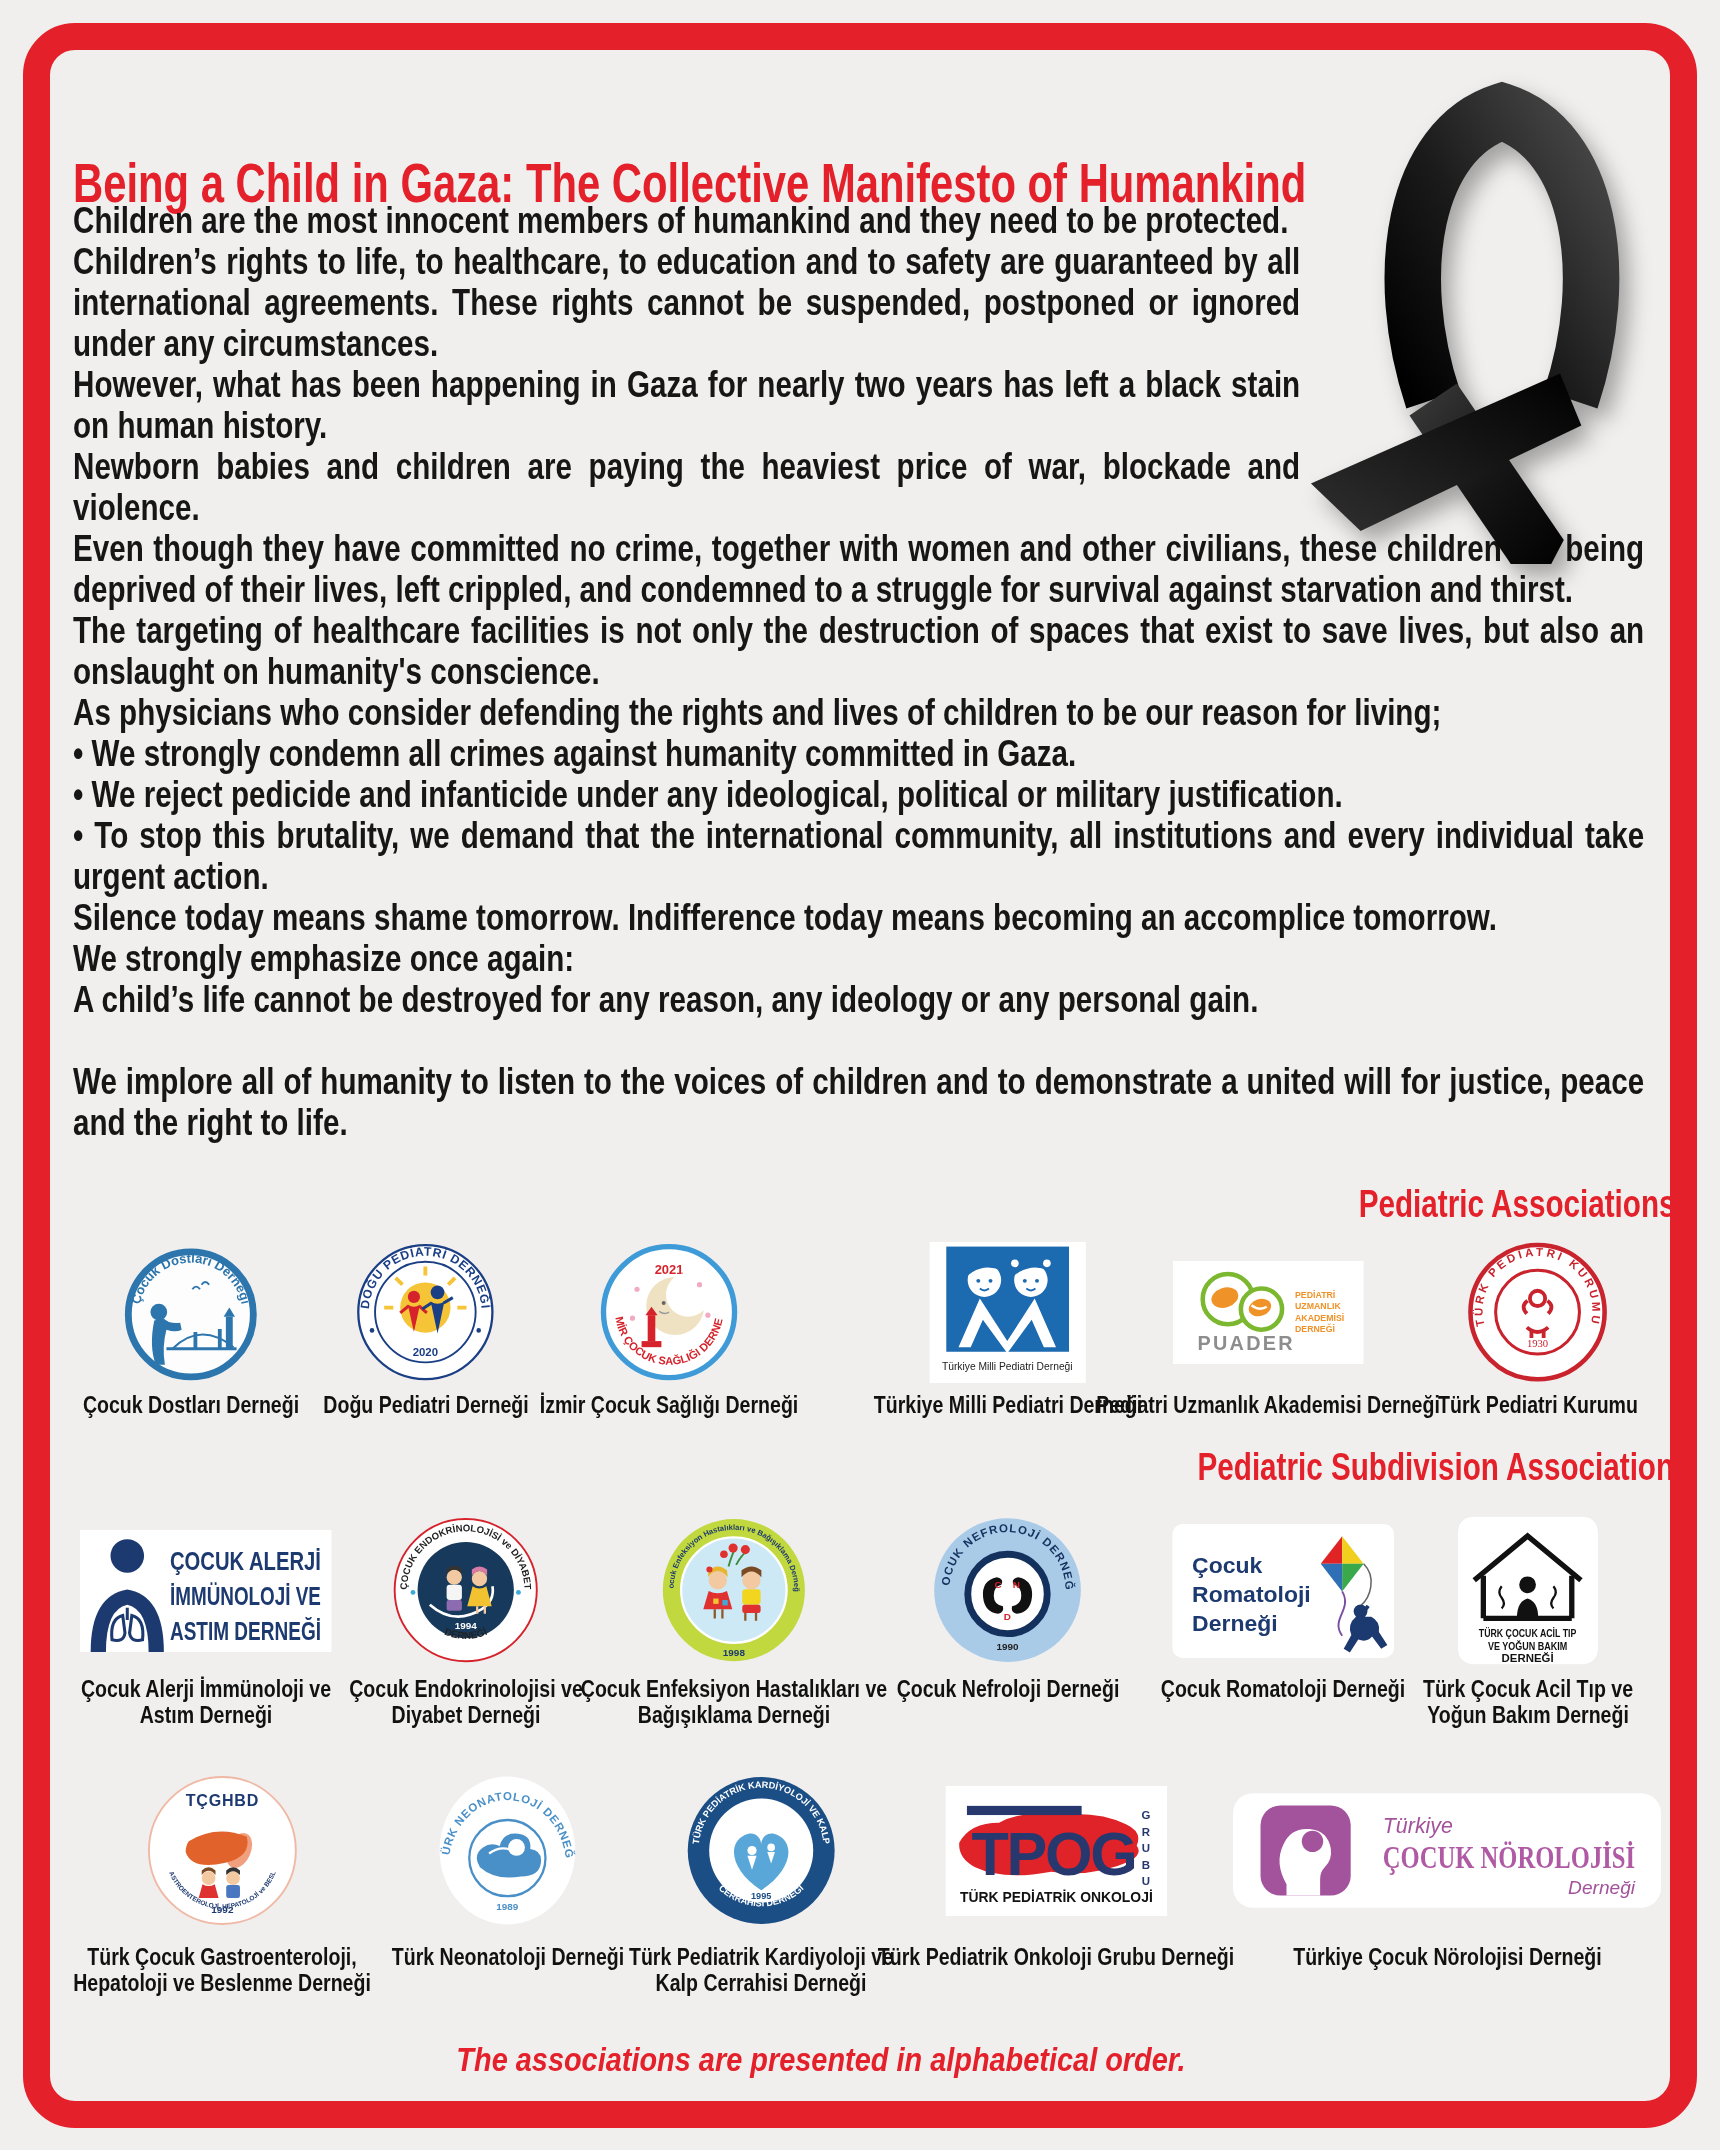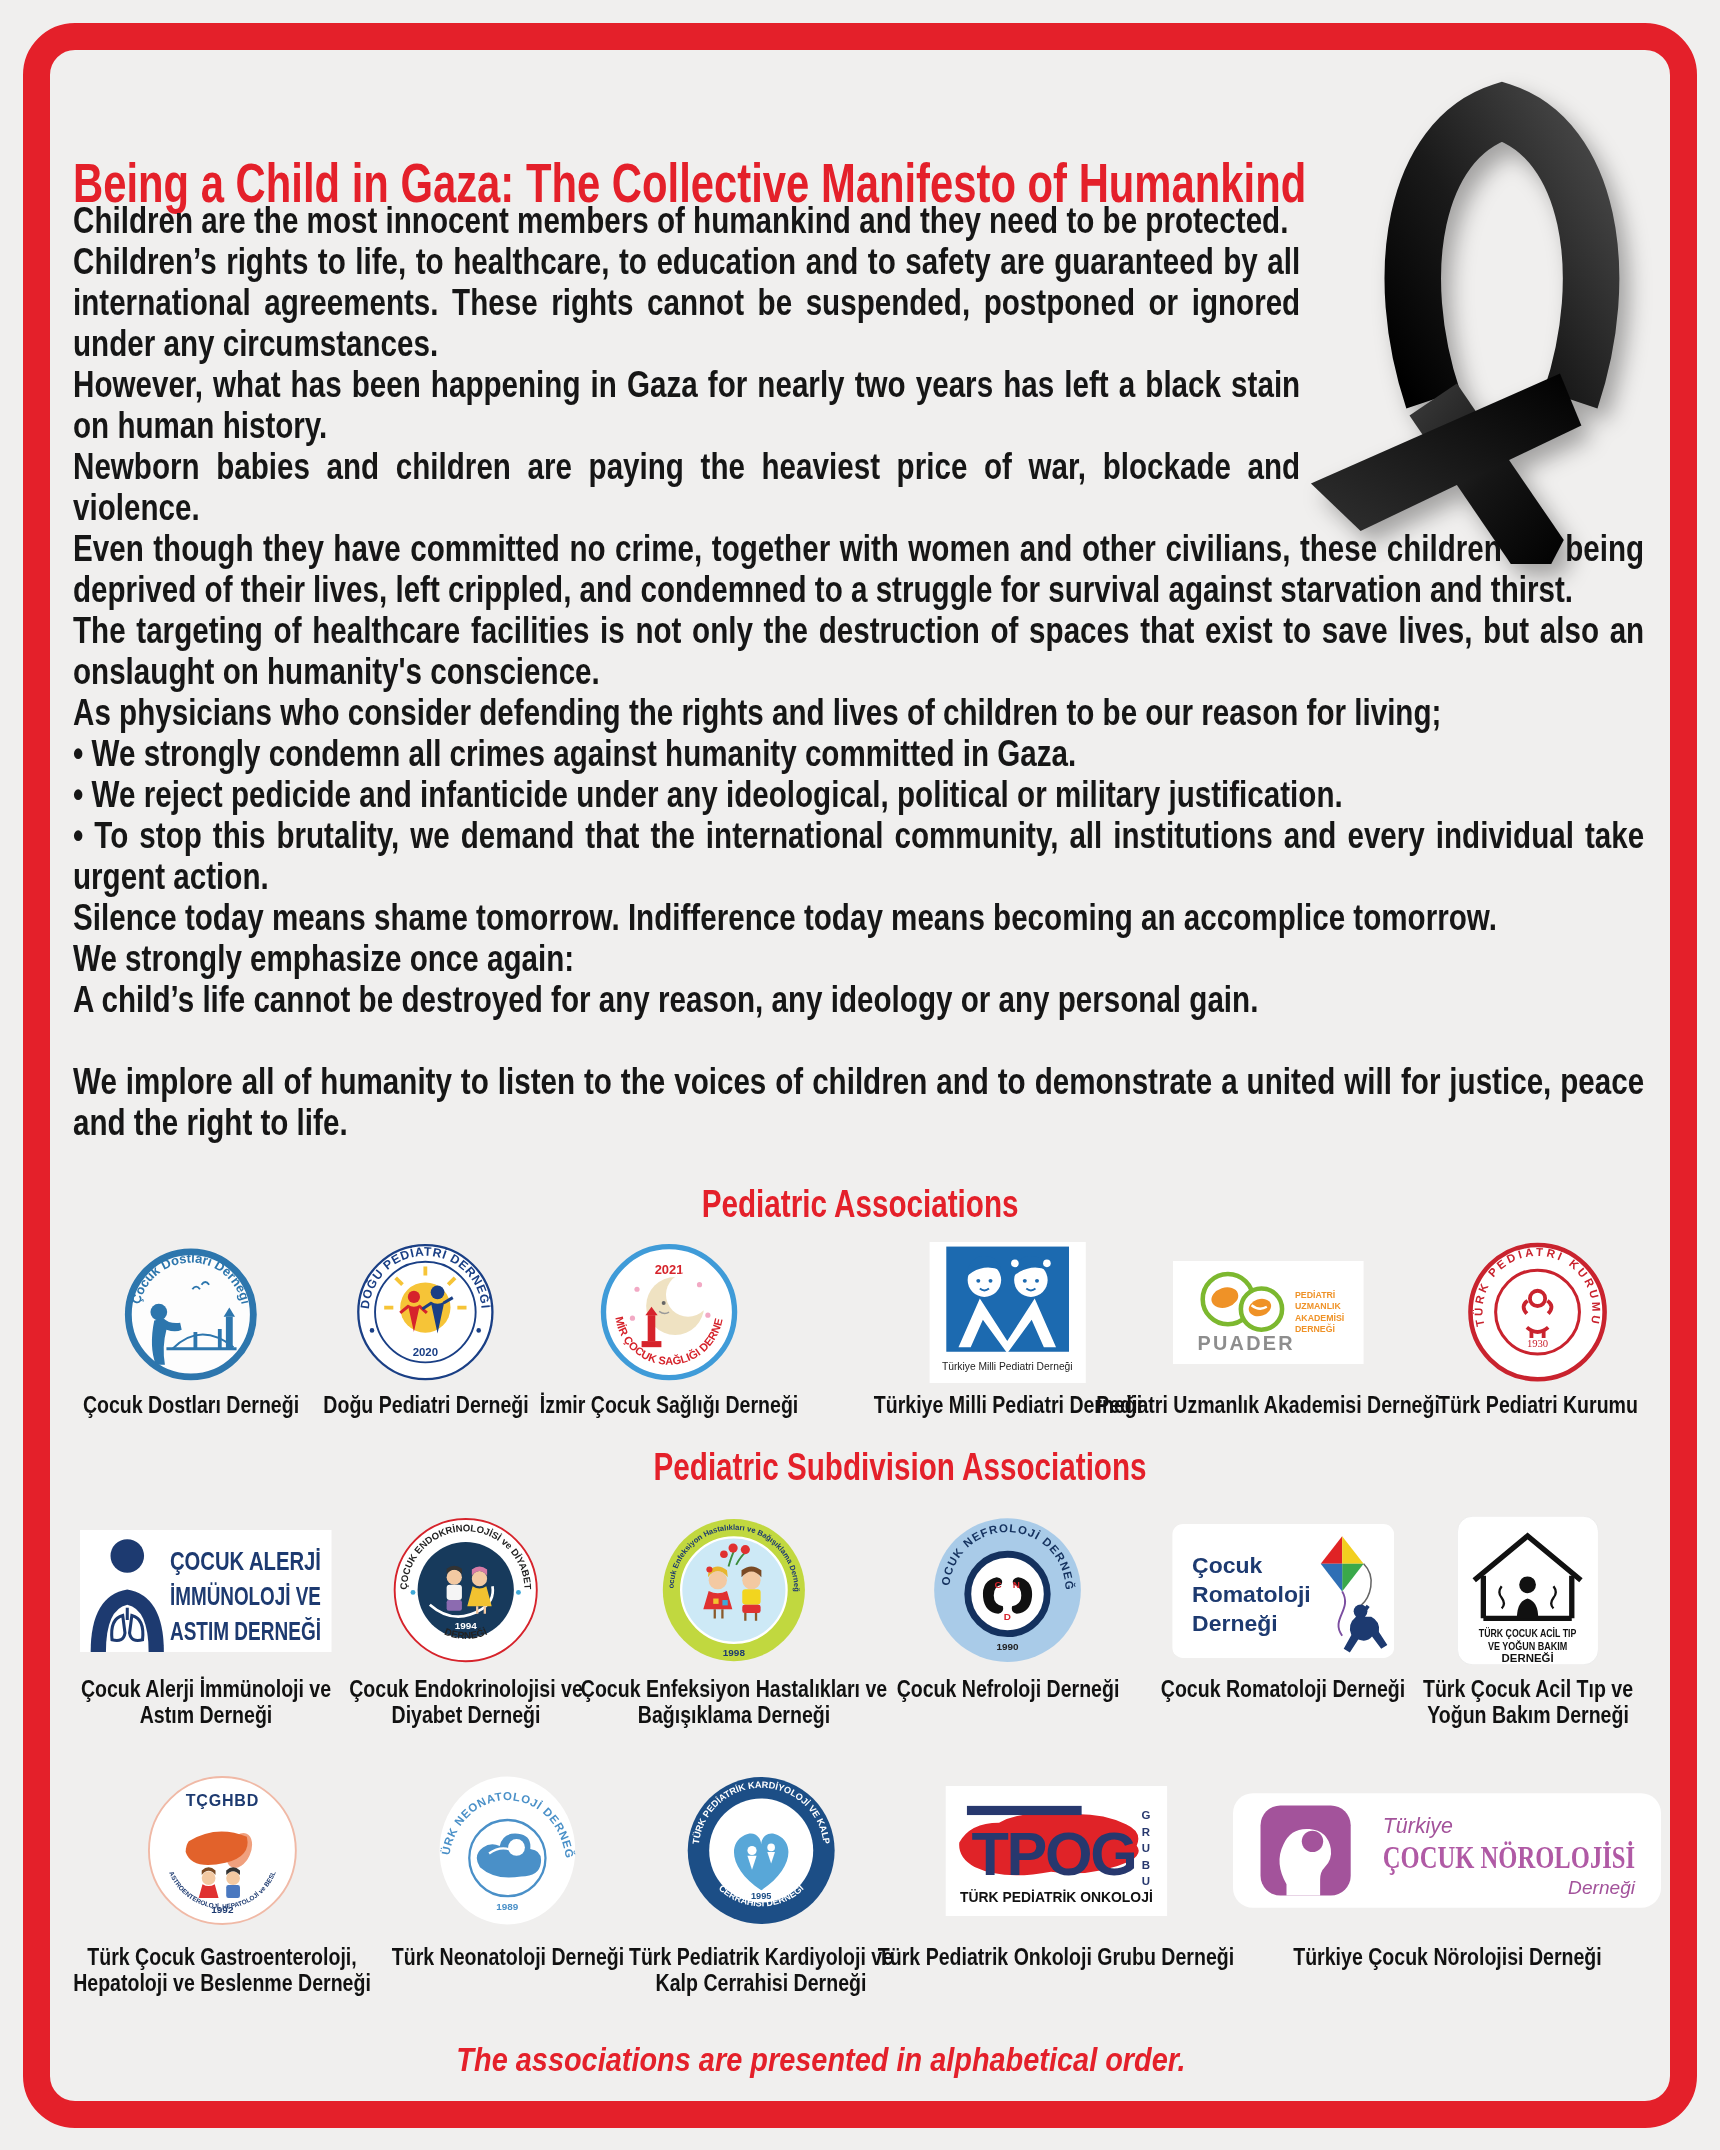--- a/index.html
+++ b/index.html
@@ -27,21 +27,21 @@
     font-size:37px;font-weight:bold;line-height:41px;color:var(--ink);
   }
   .para-wrap p{margin:0;text-align:justify;}
   .para-wrap p.closing{margin-top:41px;}
   .ribbon-float{float:right;width:430px;height:275px;}
   .ribbon{
     position:absolute;left:1288px;top:67px;width:382px;height:497px;z-index:3;
     filter:drop-shadow(10.7px 12.2px 10.7px rgba(0,0,0,.32));
   }
   .section-heading{
-    position:absolute;left:0;width:1720px;text-align:center;z-index:1;
+    position:absolute;left:0;width:1720px;text-align:right;z-index:1;
     font-size:38px;font-weight:bold;color:var(--red);line-height:1.1;
   }
   .section-heading span{display:inline-block;transform:scaleX(.78);white-space:nowrap;}
   .heading-1{top:1184px;}
   .heading-2{top:1447px;padding-left:40px;}
   .logo-row{position:absolute;left:0;width:1720px;z-index:1;}
   .row-1{top:1242px;height:178px;}
   .row-2{top:1516px;height:213px;}
   .row-3{top:1774px;height:222px;}
   .assoc{

